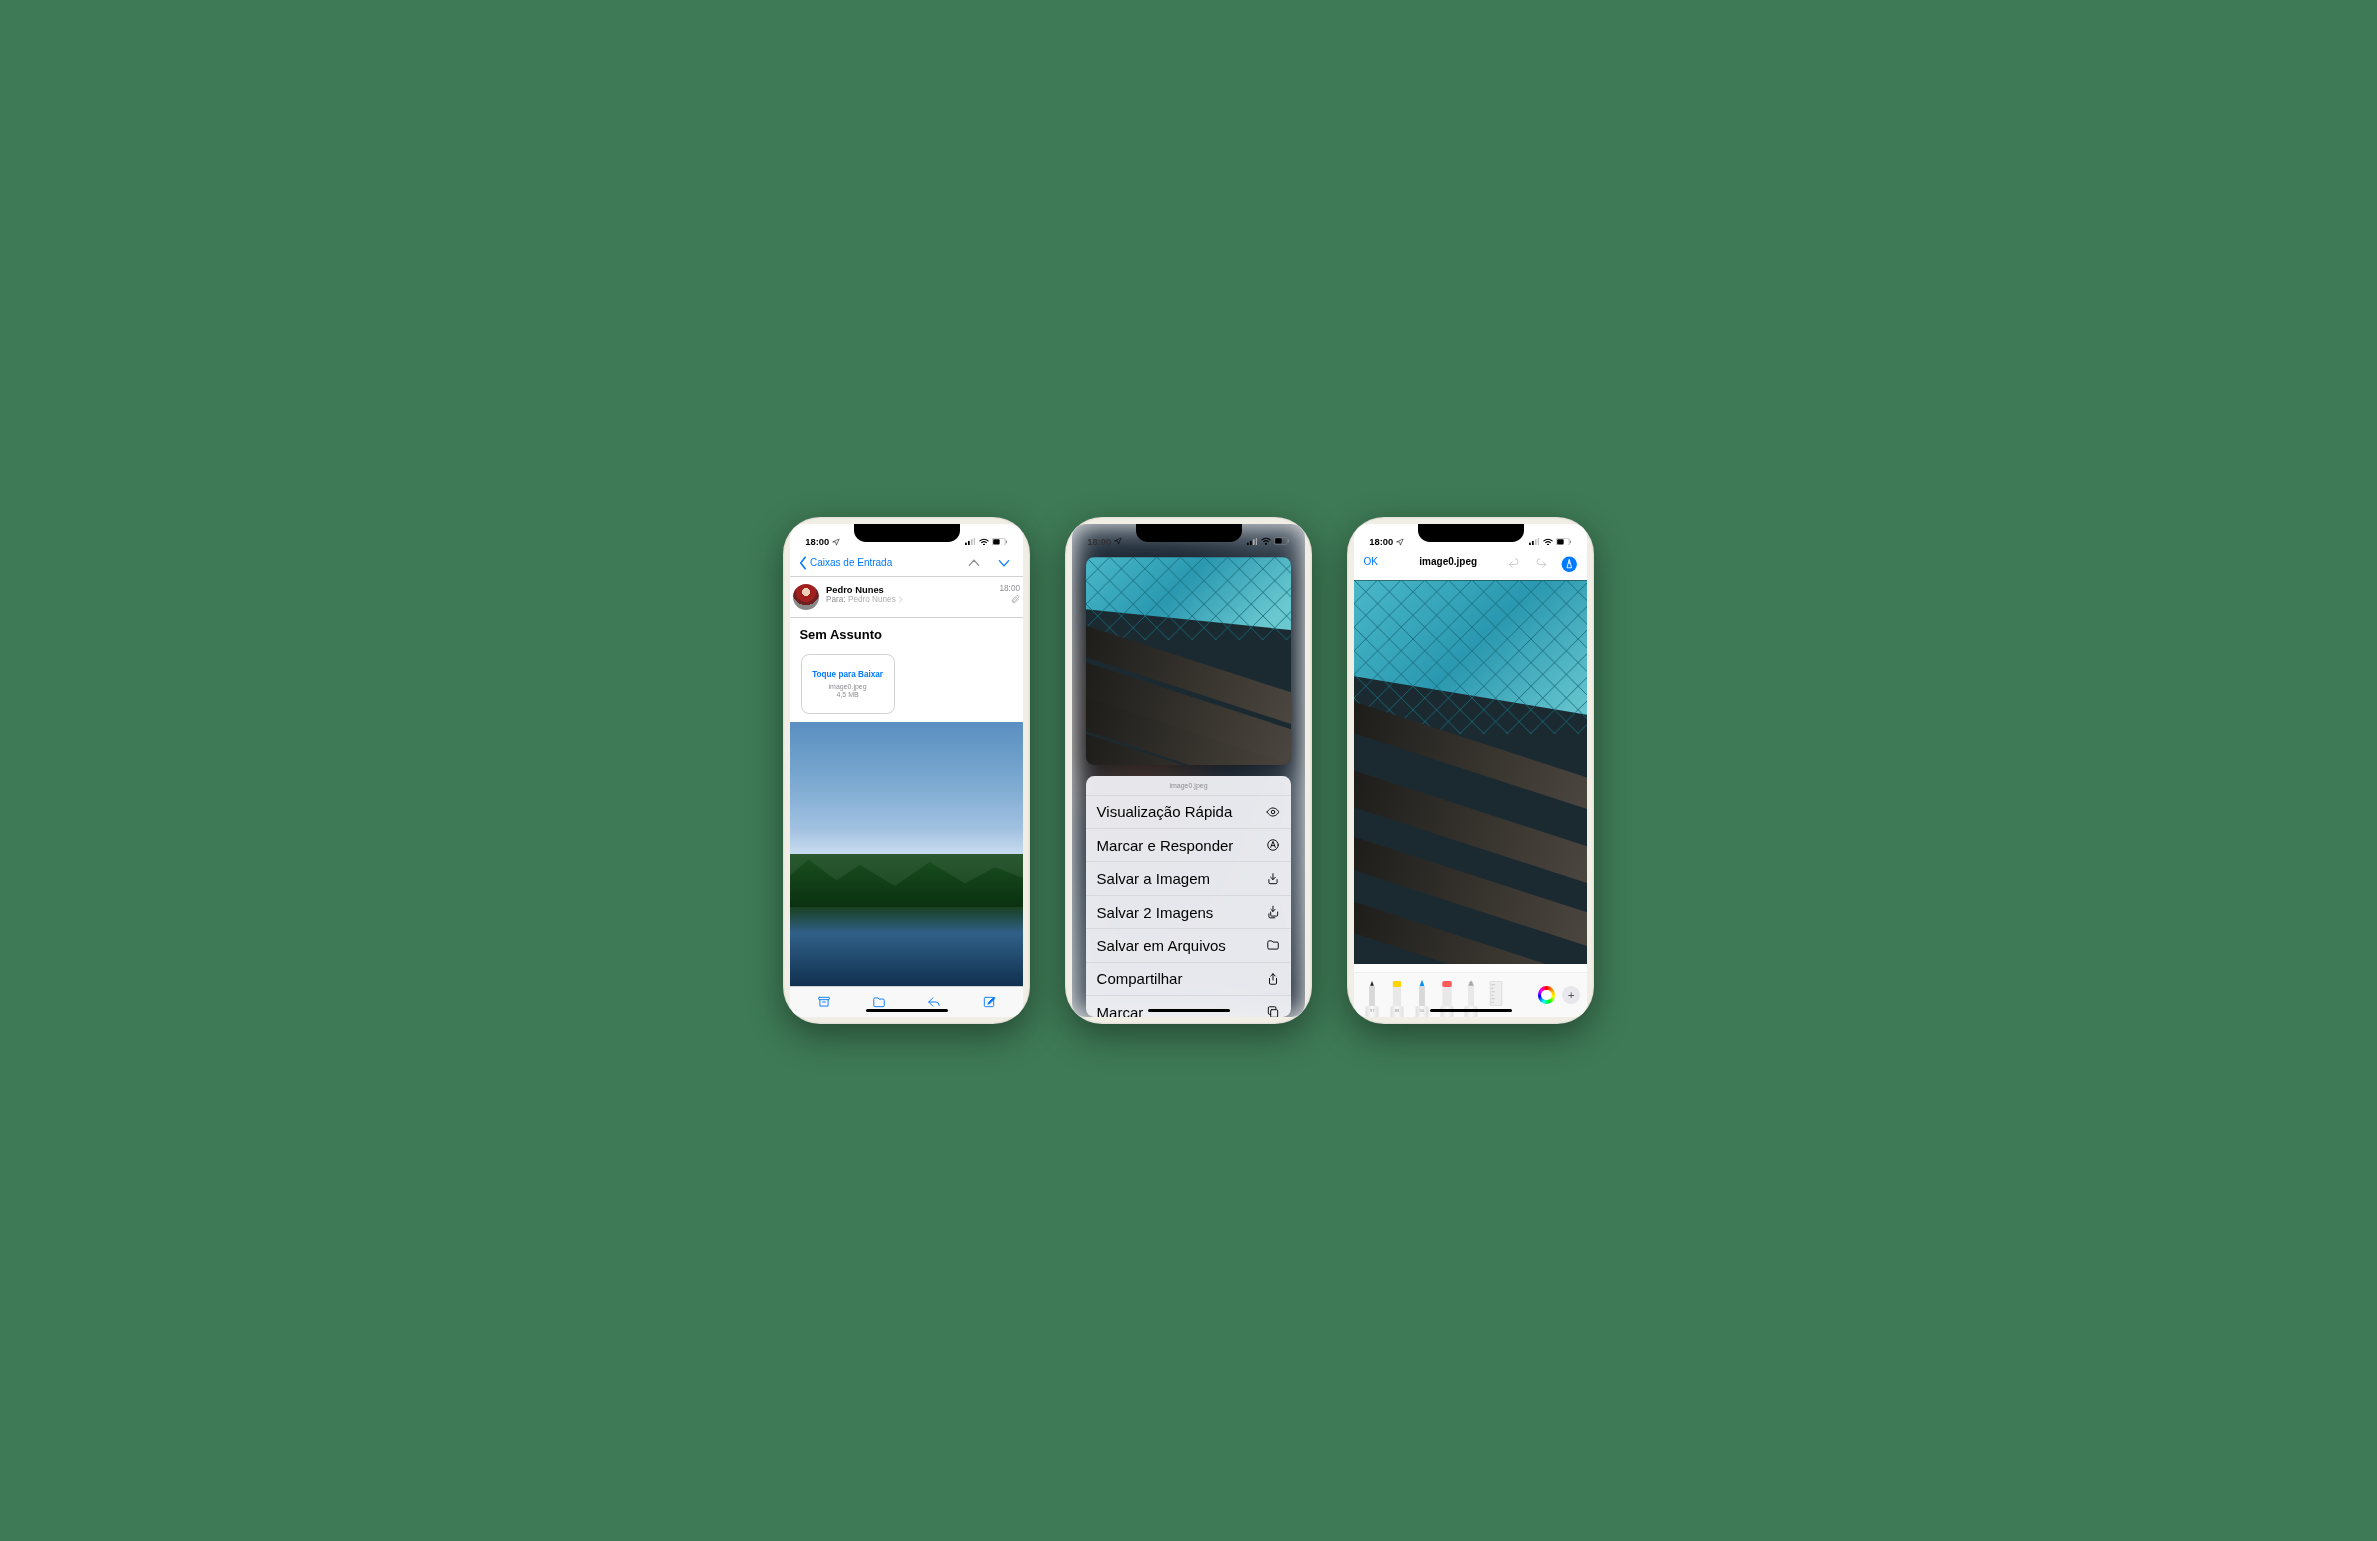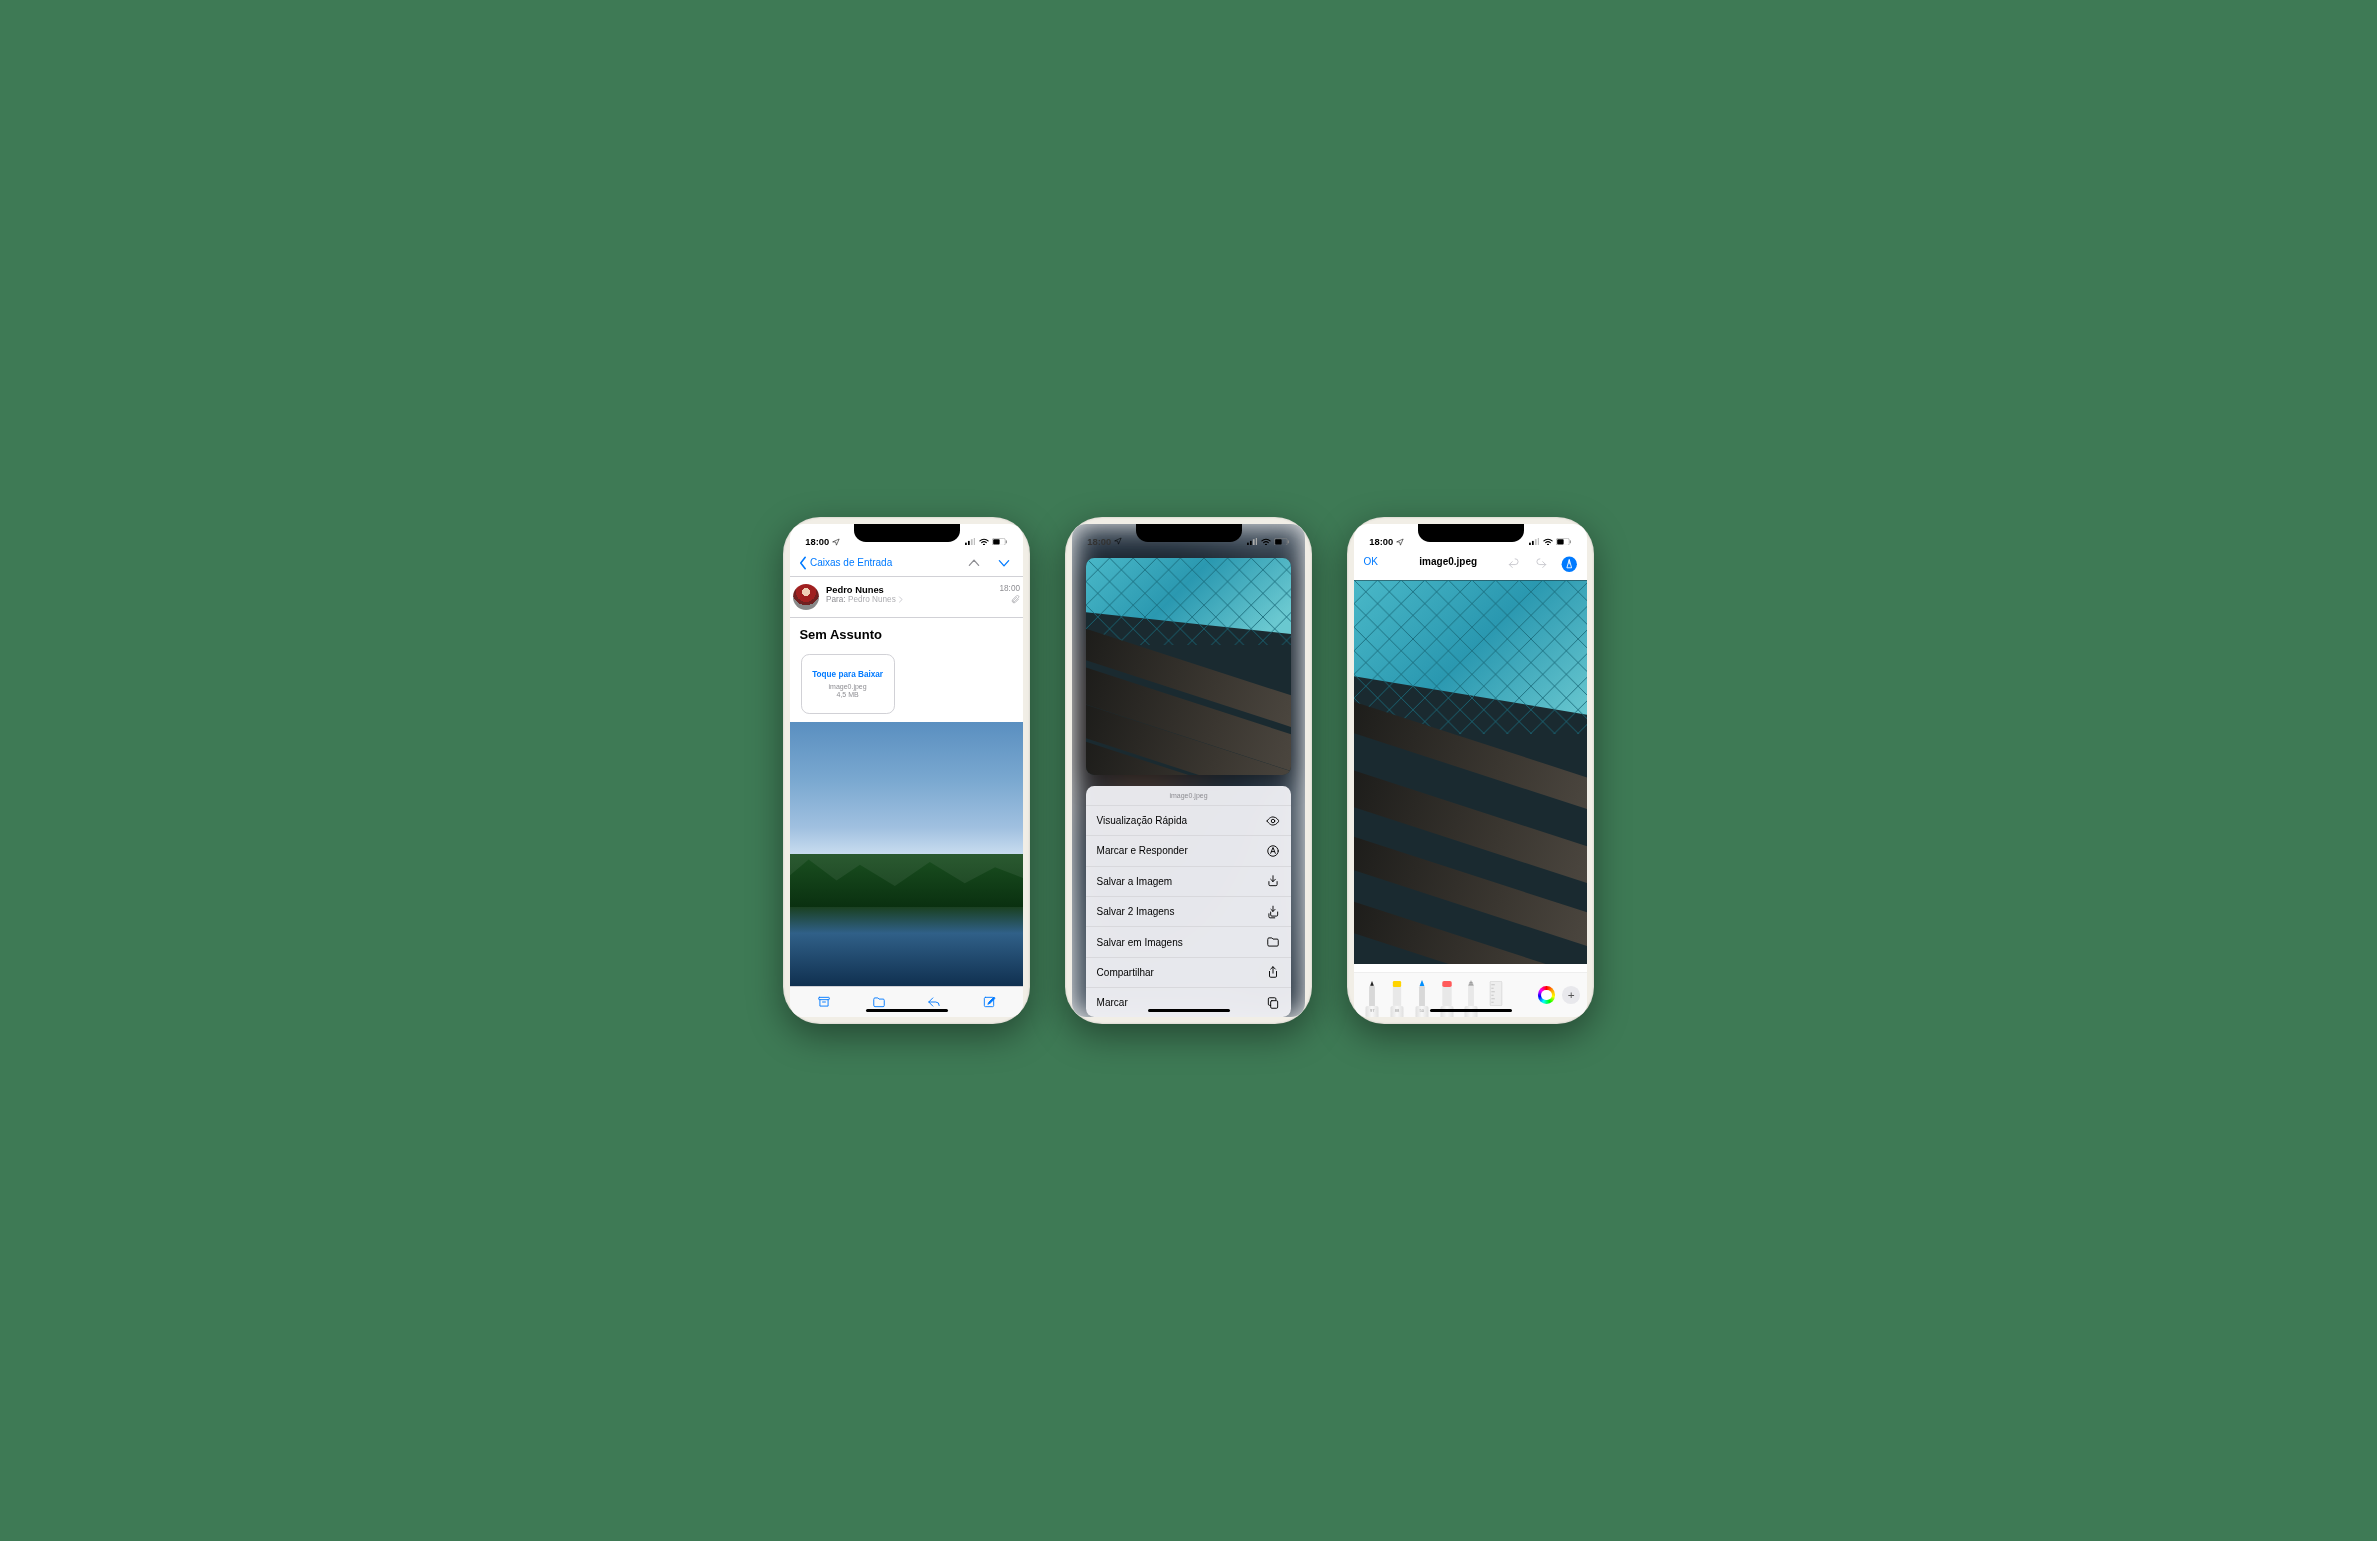--- a/index.html
+++ b/index.html
@@ -81,21 +81,21 @@
     background-image:linear-gradient(45deg,transparent 48%,#1a6a7a 48% 52%,transparent 52%),
     linear-gradient(-45deg,transparent 48%,#1a6a7a 48% 52%,transparent 52%);
     background-size:23.6px 23.6px;opacity:.9}
   .arch .beam{position:absolute;background:linear-gradient(to right,#1a1a18,#3a3630,#58524a);transform-origin:left center}
   .b1{width:150%;height:29.5px;top:30%;left:-10%;transform:rotate(18deg)}
   .b2{width:150%;height:35px;top:48%;left:-10%;transform:rotate(18deg)}
   .b3{width:150%;height:32px;top:65%;left:-10%;transform:rotate(18deg)}
   .b4{width:150%;height:29.5px;top:82%;left:-10%;transform:rotate(18deg)}
   .menu{margin:10.6px 14px 0;background:rgba(242,242,247,.94);backdrop-filter:blur(11.8px);border-radius:8.2px;overflow:hidden}
   .menu-title{text-align:center;font-size:7px;color:var(--grey-text);padding:5.9px 0;border-bottom:0.6px solid var(--menu-border)}
-  .menu-row{display:flex;align-items:center;justify-content:space-between;padding:7.7px 10.6px;font-size:10px;border-bottom:0.6px solid var(--menu-border)}
+  .menu-row{display:flex;align-items:center;justify-content:space-between;padding:7.7px 10.6px;font-size:15px;border-bottom:0.6px solid var(--menu-border)}
   .menu-row:last-child{border-bottom:none}
 
   
   .nav3{display:flex;padding:4.7px 9.4px 5.9px}
   .nav3 .ok{color:var(--blue);font-size:10px;font-weight:400;width:26px}
   .nav3 .title{flex:1;text-align:center;font-weight:600;font-size:10px}
   .nav3 .right{display:flex;gap:13px;align-items:center}
   .canvas{flex:1;background:#fff;position:relative;overflow:hidden;display:flex;flex-direction:column}
   .canvas .arch-big{flex:1;margin:2.4px 0 8.2px;position:relative;overflow:hidden}
   .tool-tray{height:45px;background:#f9f9f9;display:flex;align-items:flex-end;padding:0 7px 0;gap:2.4px;border-top:0.6px solid #eee}
@@ -276,21 +276,21 @@
               <path d="M12 3 v10 M8 9 l4 4 4-4 M5 13 v5 a2 2 0 0 0 2 2 h10 a2 2 0 0 0 2-2 v-5"></path>
             </svg>
         </div>
         <div class="menu-row">
           <span>Salvar 2 Imagens</span>
           <svg class="ico" viewBox="0 0 24 24">
               <path d="M12 2 v9 M8.5 7.5 l3.5 3.5 3.5-3.5 M8 12v5a2 2 0 0 0 2 2h8a2 2 0 0 0 2-2v-5M5 15v5a2 2 0 0 0 2 2h8"></path>
             </svg>
         </div>
         <div class="menu-row">
-          <span>Salvar em Imagens</span>
+          <span>Salvar em Arquivos</span>
           <svg class="ico" viewBox="0 0 24 24">
               <path d="M3 7a2 2 0 0 1 2-2h5l2 2h7a2 2 0 0 1 2 2v8a2 2 0 0 1-2 2H5a2 2 0 0 1-2-2z"></path>
             </svg>
         </div>
         <div class="menu-row">
           <span>Compartilhar</span>
           <svg class="ico" viewBox="0 0 24 24">
               <path d="M12 3v11M8 7l4-4 4 4M6 11v8a2 2 0 0 0 2 2h8a2 2 0 0 0 2-2v-8"></path>
             </svg>
         </div>

